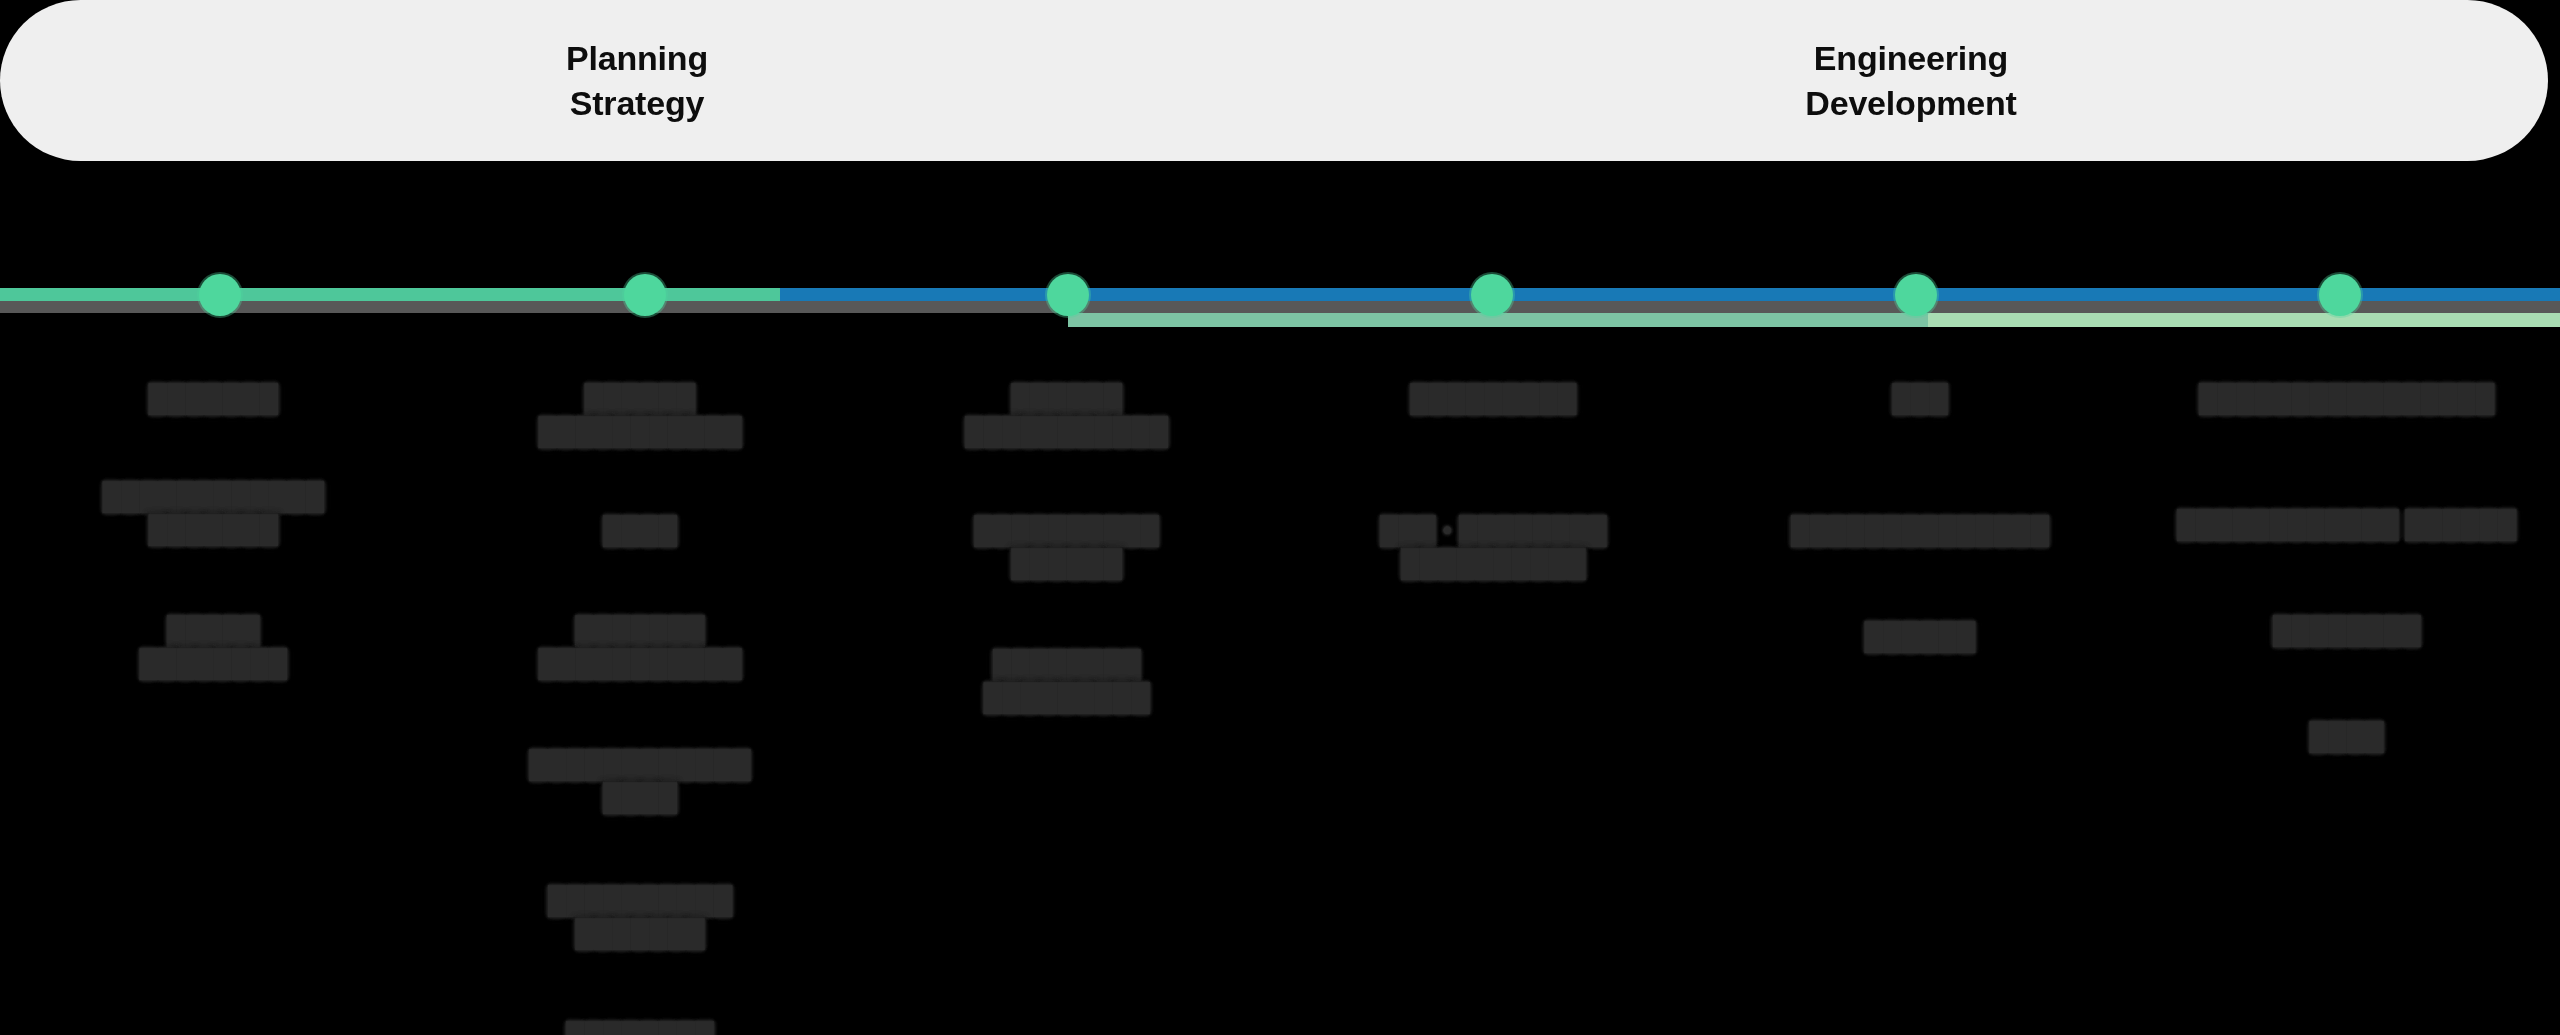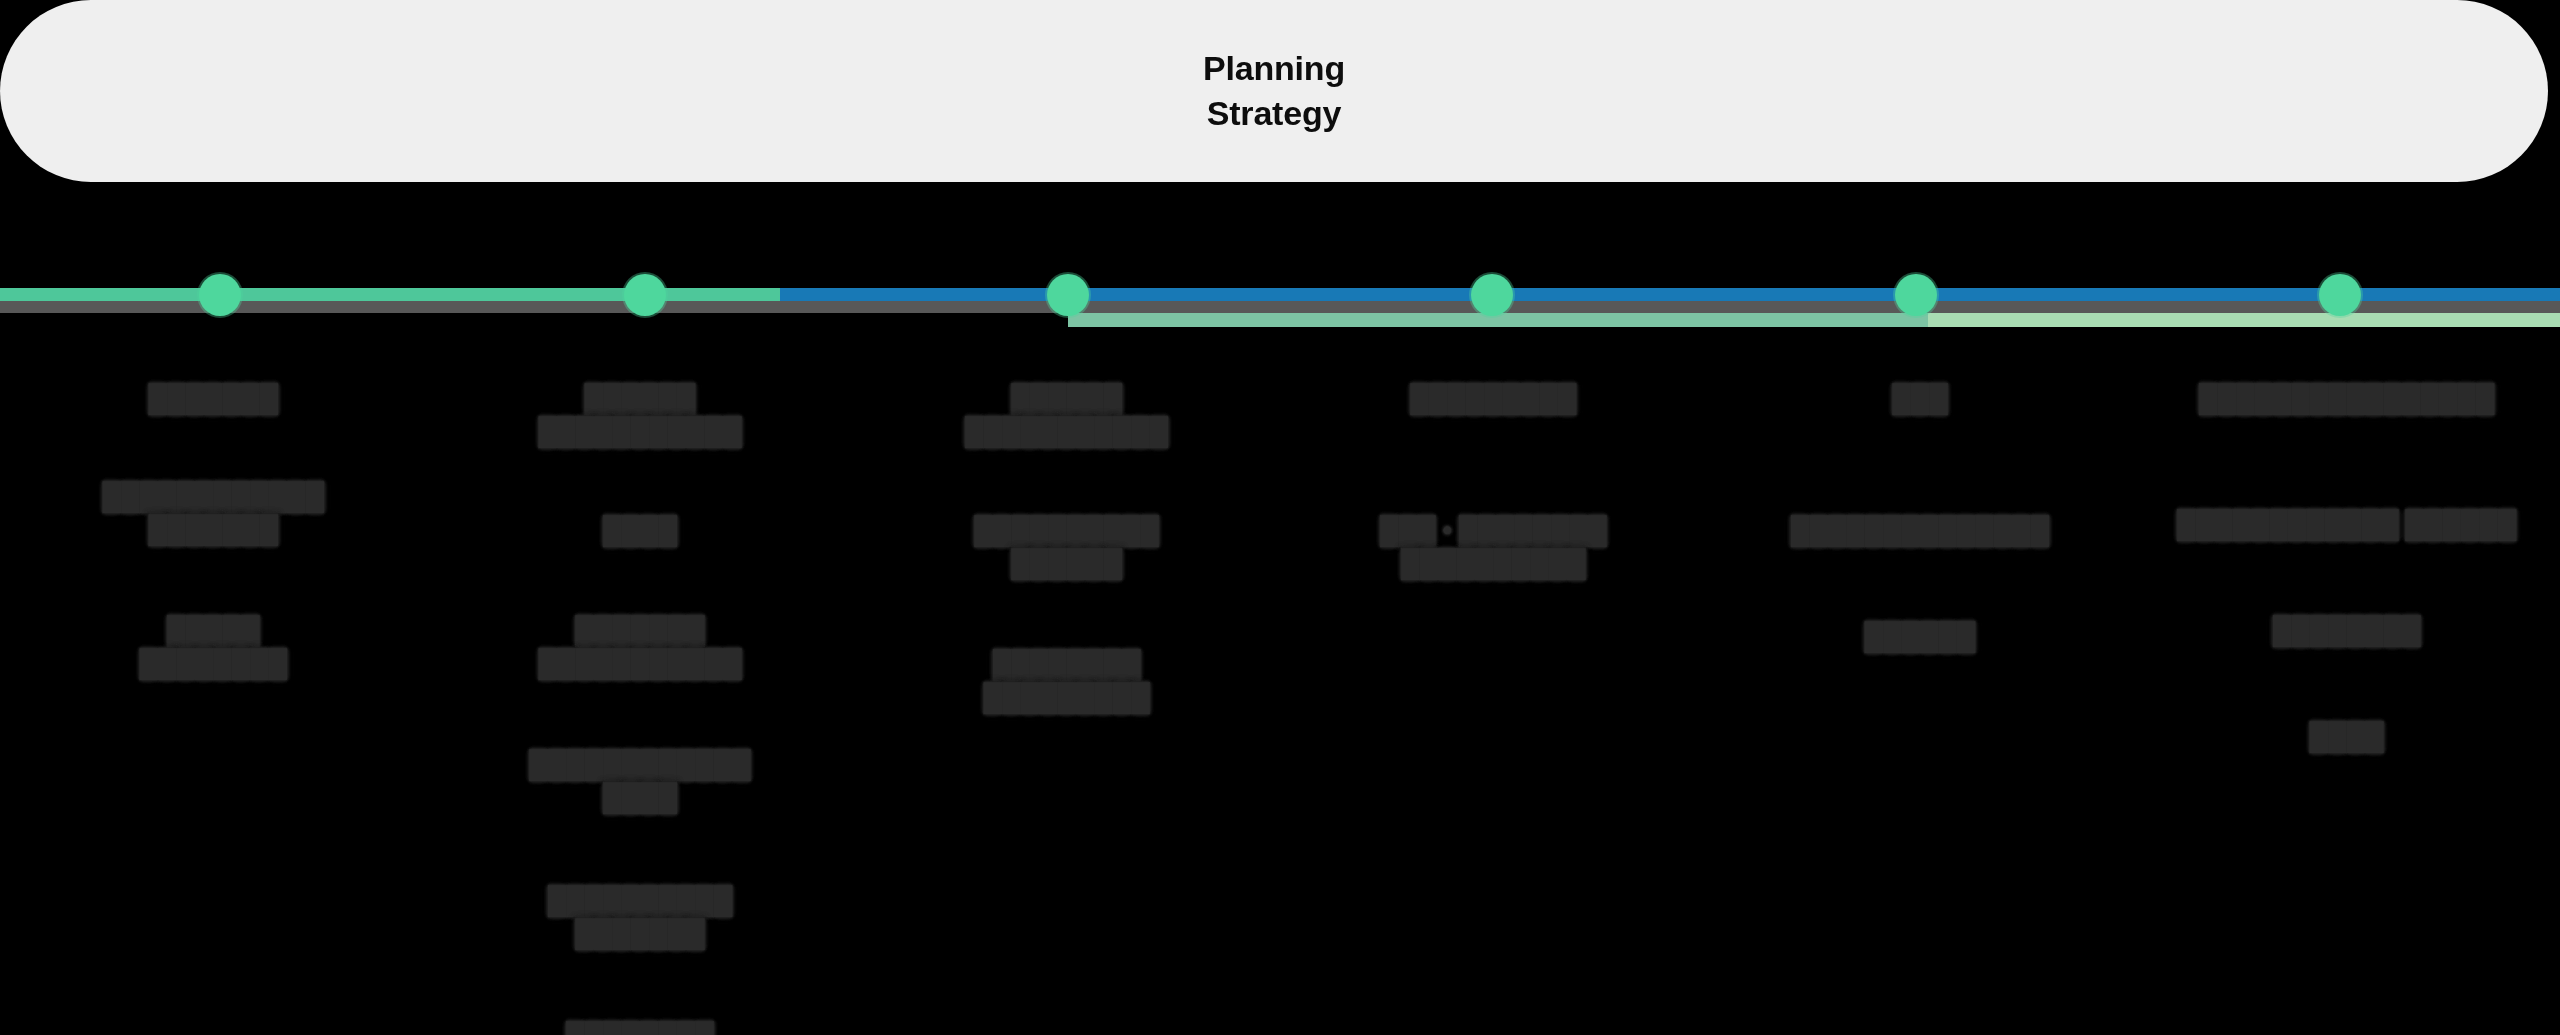--- a/index.html
+++ b/index.html
@@ -16,21 +16,21 @@
     font-family: "Liberation Sans", sans-serif;
     -webkit-font-smoothing: antialiased;
   }
 
   
   #header-pill {
     position: absolute;
     left: 0px;
     top: 0px;
     width: 2548px;
-    height: 182px;
+    height: 161px;
     background: #efefef;
     border-radius: 91px;
     box-sizing: border-box;
   }
   #header-columns {
     position: absolute;
     inset: 0;
     display: flex;
     flex-direction: row;
     align-items: center;
@@ -146,20 +146,24 @@
 </style>
 </head>
 <body>
 
 <div id="header-pill">
   <div id="header-columns">
     <div class="hdr-col">
       <div class="hdr-title">Planning
 Strategy</div>
     </div>
+    <div class="hdr-col">
+      <div class="hdr-title">Engineering
+Development</div>
+    </div>
   </div>
 </div>
 
 <div id="timeline-band">
   <div class="rail" id="rail-green"></div>
   <div class="rail" id="rail-lightgreen"></div>
   <div class="rail" id="rail-lightgreen-b"></div>
   <div class="rail" id="rail-gray"></div>
   <div class="rail" id="rail-blue"></div>
 

